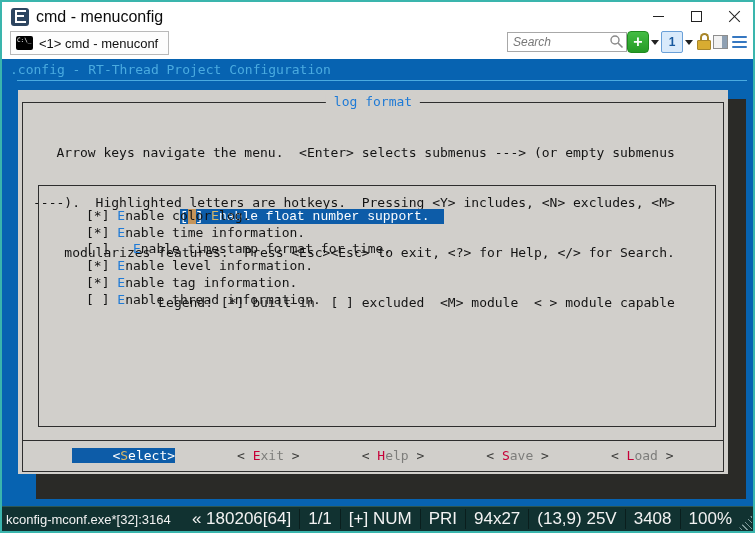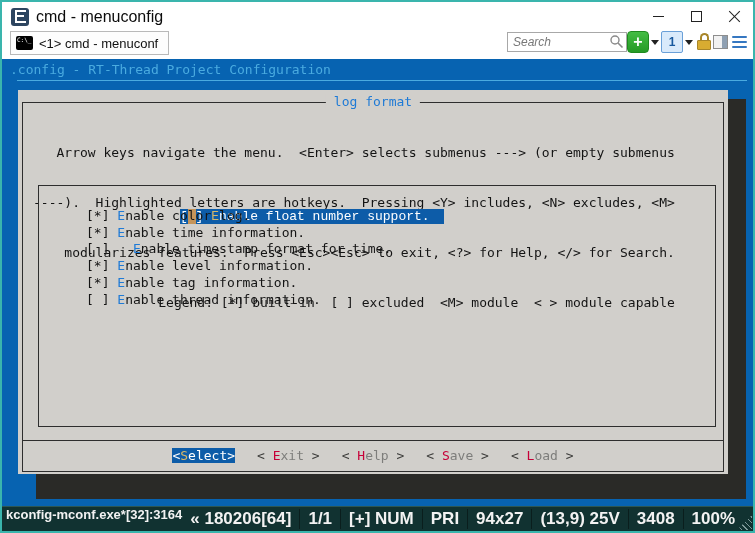--- a/index.html
+++ b/index.html
@@ -58,29 +58,29 @@
   .instructions{position:absolute;left:15px;top:21px;line-height:16.75px;white-space:pre;color:#141414;text-align:right;}
   .menu-box{position:absolute;left:20px;top:95px;width:678px;height:242px;border:1px solid #2e2e2e;box-sizing:border-box;}
   .menu-list{padding:5px 0 0 47px;}
   .menu-row{height:16.8px;line-height:16.8px;white-space:pre;color:#141414;}
   .hot{color:#1e7ad6;}
   .sel{background:#0d5ca8;color:#fff;padding-right:14px;font-family:Liberation Mono, monospace;}
   .sel .hot-sel{color:#d6b868;}
   .cursor{background:#c4945a;color:#c4945a;}
   .btn-sep{position:absolute;left:0;right:0;top:337px;border-top:1px solid #2e2e2e;}
   .btn-row{position:absolute;left:0;right:0;top:345px;display:flex;justify-content:center;gap:22px;white-space:pre;}
-  .tui-btn{color:#3c3c3a;}
+  .tui-btn{color:#3c3c3a;padding-left:40px;}
   .tui-btn .rest{color:#7d7d7b;}
   .tui-btn .hotkey{color:#c60038;}
   .tui-btn.active{background:#0d5ca8;color:#fff;}
   .tui-btn.active .rest{color:#fff;}
   .tui-btn.active .hotkey{color:#d6b868;}
 
   
-  .statusbar{flex:0 0 24px;background:#113231;border-top:1px solid #2c5653;display:flex;color:#f2f2f2;position:relative;font-weight:bold;}
+  .statusbar{flex:0 0 24px;background:#113231;border-top:1px solid #2c5653;display:flex;align-items:center;color:#f2f2f2;position:relative;}
   .sb-left{font-size:13px;padding-left:4px;white-space:pre;}
   .sb-right{margin-left:auto;display:flex;align-items:center;font-size:17px;padding-right:13px;white-space:pre;}
   .sb-item{padding:0 8px;border-left:1px solid rgba(0,0,0,0.4);}
   .sb-item:first-child{border-left:none;}
   .grip{position:absolute;right:1px;bottom:1px;width:15px;height:15px;
     background:repeating-linear-gradient(45deg,transparent 0 3px,#7e9898 3px 4px);
     clip-path:polygon(100% 0,100% 100%,0 100%);}
 </style>
 </head>
 <body>

